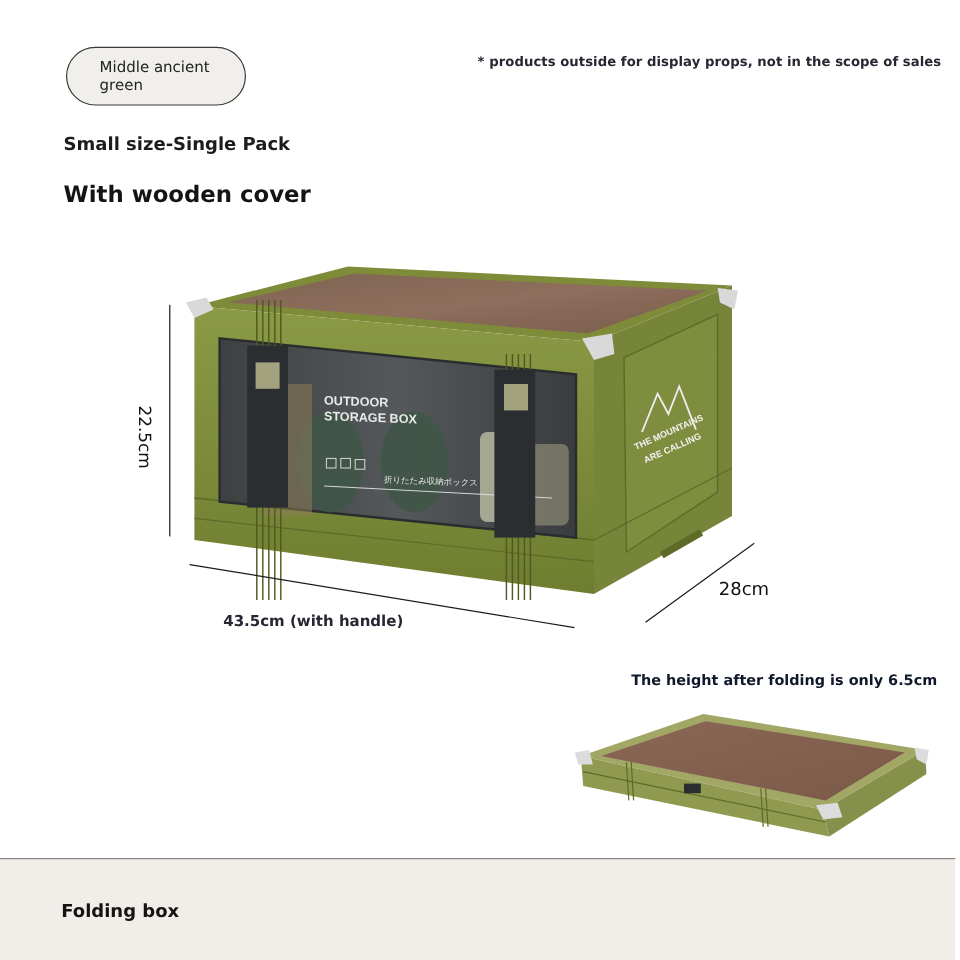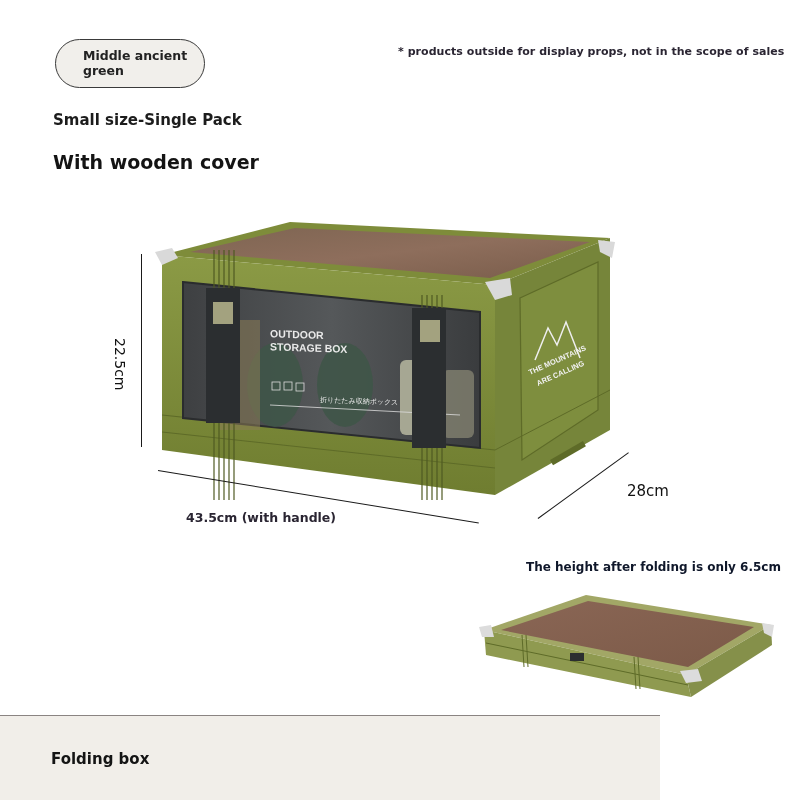--- a/index.html
+++ b/index.html
@@ -2,21 +2,21 @@
 <html><head>
   <meta charset="utf-8">
   <style>
     * { box-sizing: border-box; margin: 0; padding: 0; }
     html, body { width: 800px; height: 800px; background: #ffffff; overflow: hidden; }
     body { position: relative; font-family: "DejaVu Sans", "Liberation Sans", sans-serif; color: #1c1a1e; }
 
     .pill {
       position: absolute; left: 55px; top: 39px; width: 150px; height: 49px;
       border: 1.5px solid #3a3a3a; border-radius: 25px; background: #f1efeb;
-      padding: 8px 0 0 27px; font-weight: bold; font-size: 12.5px; line-height: 15px; color: #222;
+      padding: 8px 0 0 27px; font-weight: normal; font-size: 12.5px; line-height: 15px; color: #222;
     }
     .disclaimer {
       position: absolute; left: 398px; top: 45px; font-size: 11px; font-weight: bold; color: #2a2532;
       white-space: nowrap; letter-spacing: 0.05px;
     }
     .size-label { position: absolute; left: 53px; top: 111px; font-size: 15px; font-weight: bold; color: #1c1c1c; text-align: center; }
     .cover-label { position: absolute; left: 53px; top: 151px; font-size: 19px; font-weight: bold; color: #141414; text-align: right; }
 
     
     .dim-line { position: absolute; background: #1a1a1a; }
@@ -25,29 +25,29 @@
       position: absolute; left: 106px; top: 338px; font-size: 14px; color: #111;
       transform: rotate(90deg); transform-origin: left top; white-space: nowrap; left: 128px;
     }
     .dim-width-line {
       left: 158px; top: 470px; width: 325px; height: 1.2px; transform-origin: left center; transform: rotate(9.3deg);
     }
     .dim-width-text { position: absolute; left: 186px; top: 510px; font-size: 12.5px; font-weight: bold; color: #2a2532; }
     .dim-depth-line {
       left: 538px; top: 518px; width: 112px; height: 1.2px; transform-origin: left center; transform: rotate(-36deg);
     }
-    .dim-depth-text { position: absolute; left: 599px; top: 482px; font-size: 15px; color: #111; margin-left: 28px; }
+    .dim-depth-text { position: absolute; left: 599px; top: 482px; font-size: 15px; color: #111; }
 
     
     .main-box { position: absolute; left: 150px; top: 210px; width: 480px; height: 300px; }
     .fold-caption { position: absolute; left: 526px; top: 560px; font-size: 12px; font-weight: bold; color: #0f172a; white-space: nowrap; }
     .fold-box { position: absolute; left: 466px; top: 585px; width: 310px; height: 115px; }
 
     .footer {
-      position: absolute; left: 0; top: 715px; width: 660px; height: 85px; background: #f1eee9;
+      position: absolute; left: 0; top: 715px; width: 796px; height: 85px; background: #f1eee9;
       border-top: 1.5px solid #8a8482;
     }
     .footer-left { position: absolute; left: 51px; top: 34px; font-size: 15px; font-weight: bold; color: #141414; }
     .footer-right { position: absolute; left: 332px; top: 34px; font-size: 16px; font-weight: bold; color: #141414; }
   </style>
 </head>
 <body>
 
 <div class="pill">
   <span>Middle ancient green</span>

